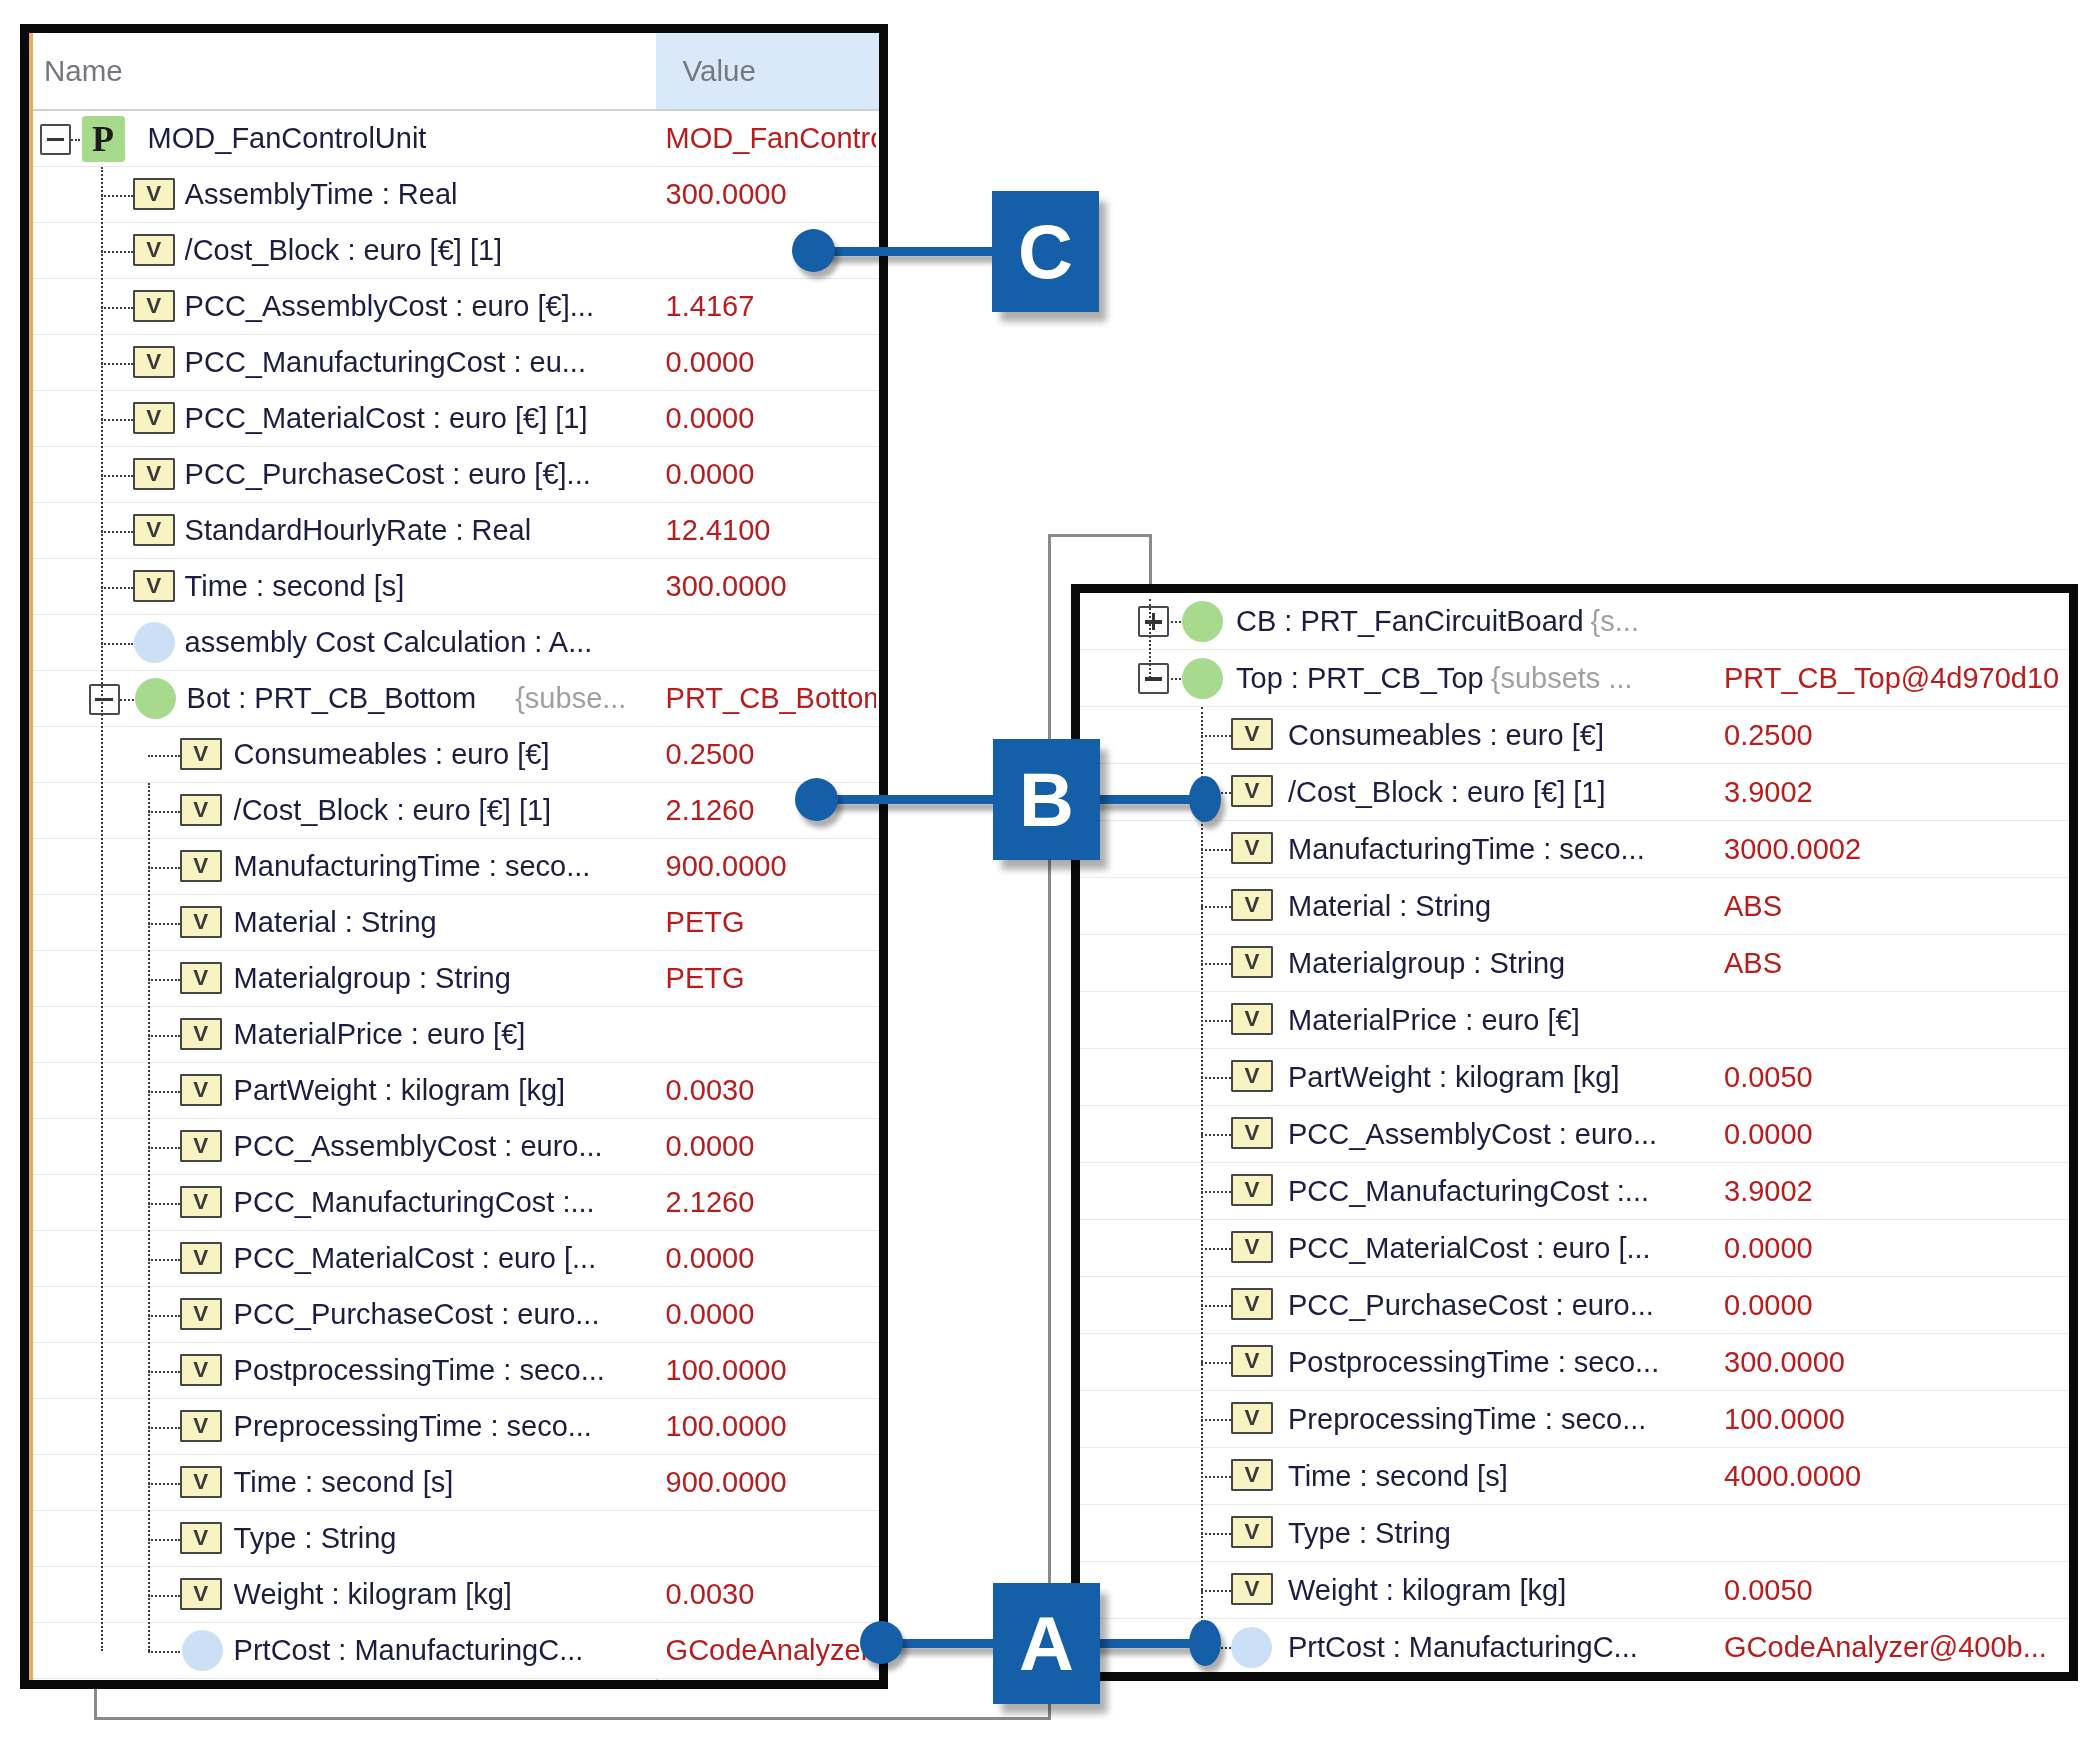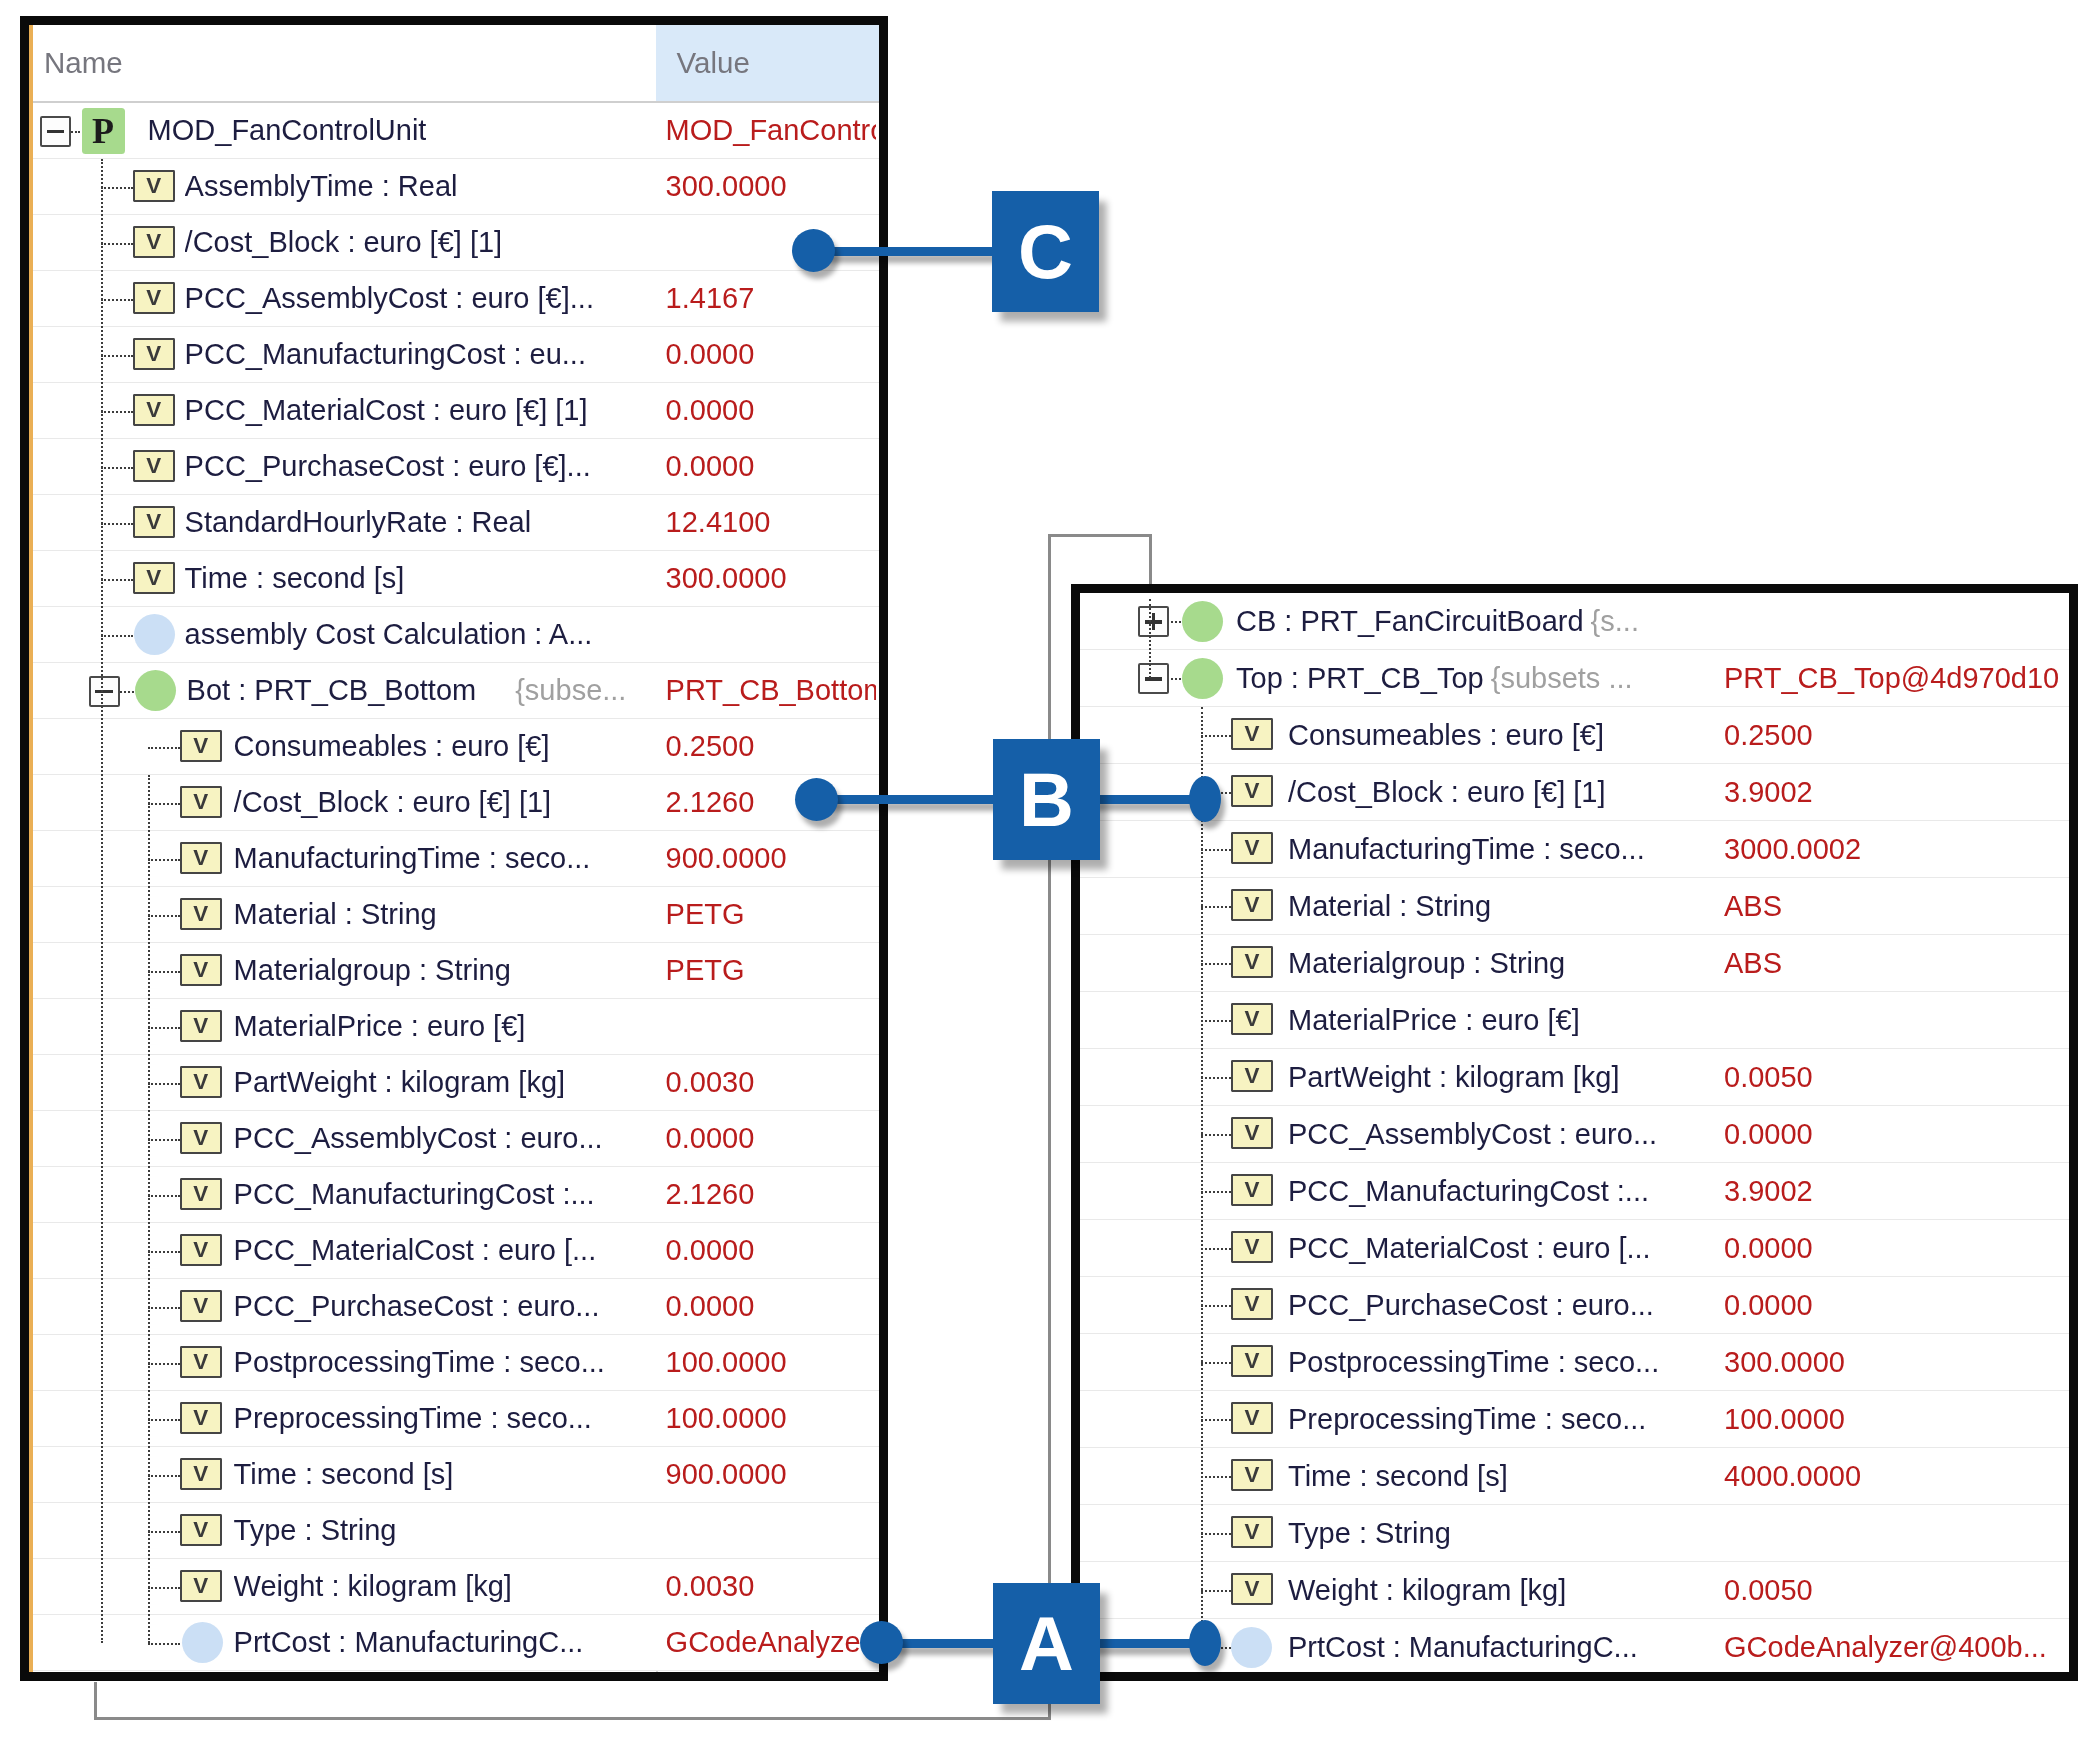--- a/index.html
+++ b/index.html
@@ -4,36 +4,36 @@
 <style>
   html,body{margin:0;padding:0;background:#ffffff;}
   #stage{position:relative;width:2097px;height:1737px;background:#ffffff;overflow:hidden;
          font-family:"Liberation Sans", sans-serif;}
 
   
   .gline{position:absolute;background:#8a8a8a;z-index:1;}
 
   
   .panel{position:absolute;background:#ffffff;border:9.8px solid #0a0a0a;box-sizing:border-box;z-index:2;}
-  #leftPanel{left:19.6px;top:16px;width:868px;height:1665px;}
+  #leftPanel{left:19.6px;top:24px;width:868px;height:1665px;}
   #rightPanel{left:1071px;top:584px;width:1007px;height:1097px;}
   .body{position:absolute;left:0;top:0;right:0;bottom:0;overflow:hidden;}
   .accent{position:absolute;left:0;top:0;bottom:0;width:4.2px;background:#eaaf55;z-index:3;}
 
   .coldiv{position:absolute;top:0;bottom:0;width:2.1px;background:#d6d6d6;z-index:1;}
   #leftPanel .coldiv{left:627px;}
   #rightPanel .coldiv{left:635px;}
 
   
   .hdr{position:absolute;left:0;right:0;top:0;height:78px;border-bottom:2.1px solid #cfcfcf;
        background:#ffffff;box-sizing:border-box;z-index:2;}
   .hname{position:absolute;left:15.4px;top:0;bottom:0;display:flex;align-items:center;
          font-size:29.5px;color:#76767e;}
   .hval{position:absolute;left:627px;right:0;top:0;bottom:0;background:#d9e9f9;
-        display:flex;align-items:center;padding-left:21px;font-size:29.5px;color:#76767e;}
+        display:flex;align-items:center;padding-left:27px;font-size:29.5px;color:#76767e;}
 
   
   .rows{position:absolute;left:0;right:0;z-index:2;}
   #leftPanel .rows{top:78px;bottom:0;}
   #rightPanel .rows{top:0;bottom:0;}
   .row{position:relative;box-sizing:border-box;border-bottom:1.4px solid #e9e9e9;background:#fff;}
   .pl .row{height:56px;}
   .pr .row{height:57px;}
 
   .name{position:absolute;top:0;bottom:0;display:flex;align-items:center;white-space:nowrap;

